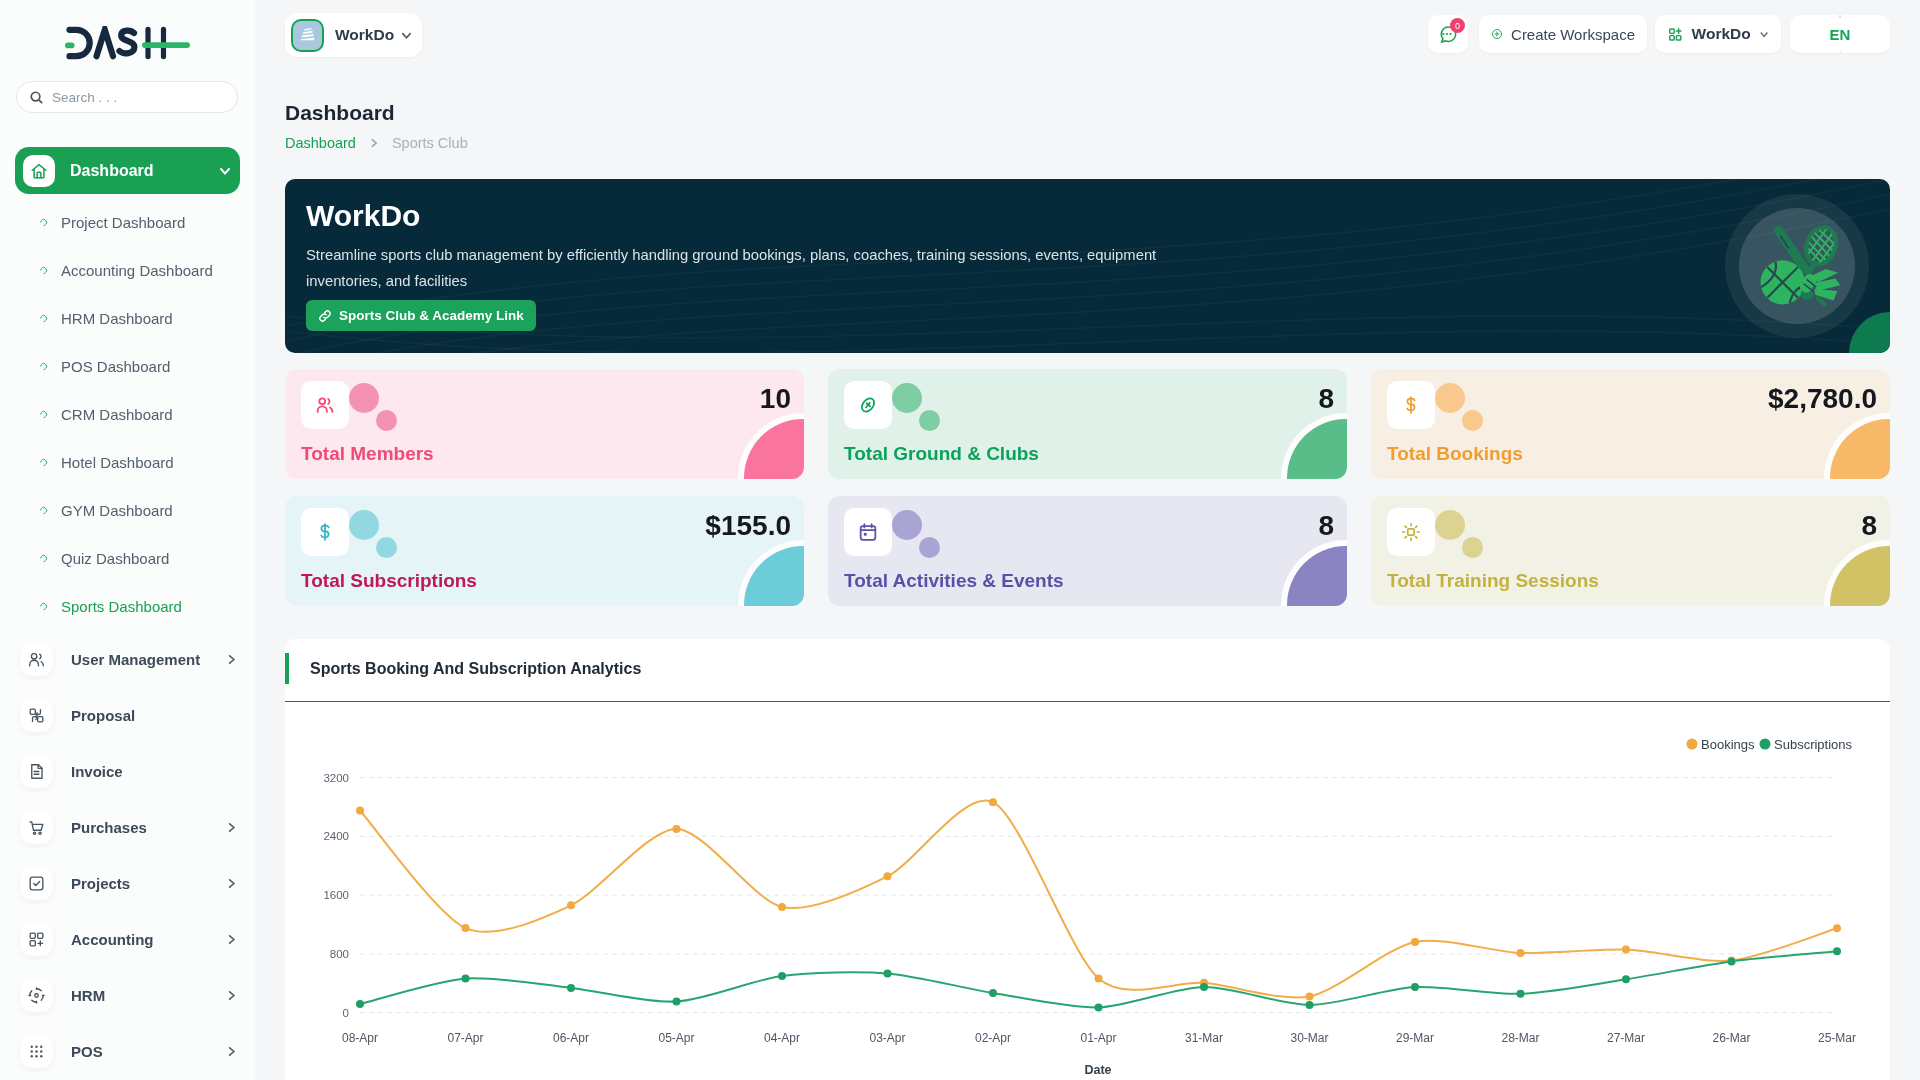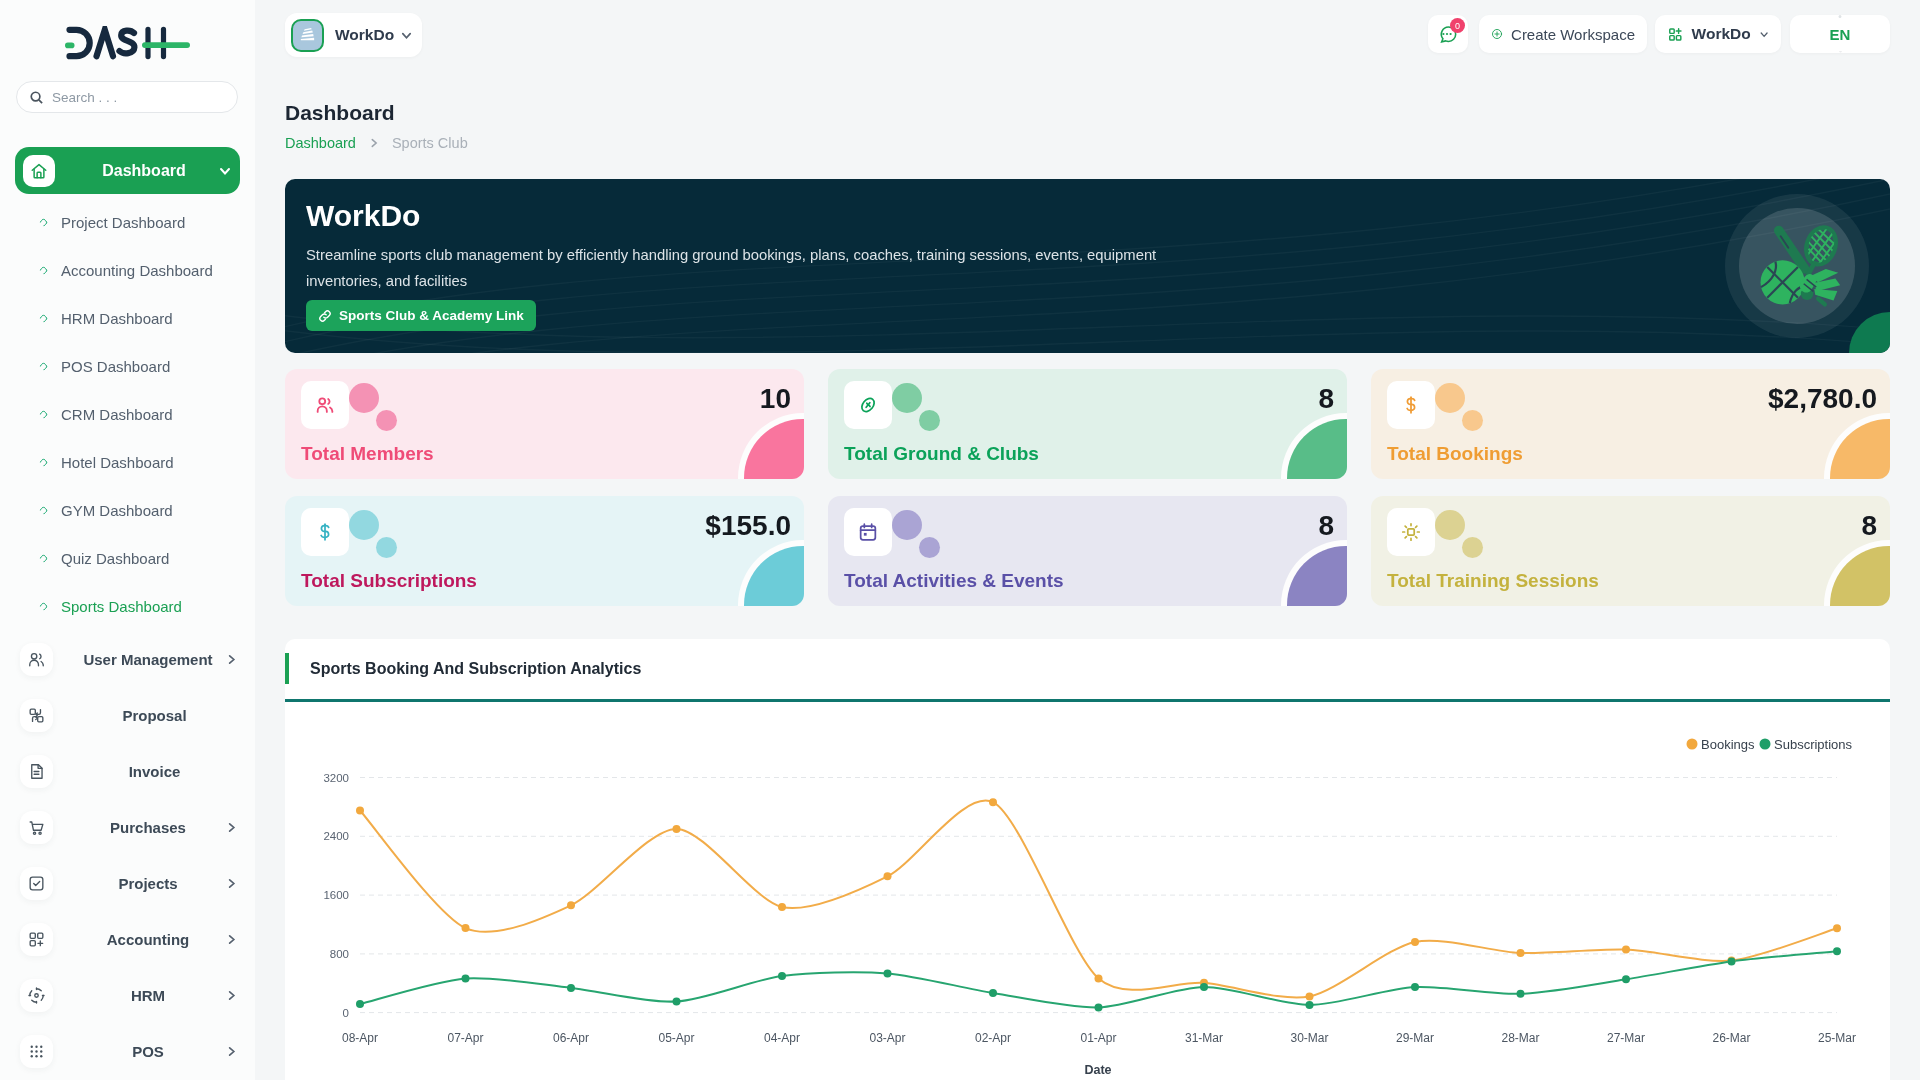--- a/index.html
+++ b/index.html
@@ -1,20 +1,20 @@
 <!DOCTYPE html>
 <html><head>
 <meta charset="utf-8">
 <title>Dashboard</title>
 <style>
 * { margin:0; padding:0; box-sizing:border-box; }
 html,body { width:1920px; height:1080px; overflow:hidden; }
 body { font-family:"Liberation Sans", sans-serif; background:#f4f6f7; color:#1c2633; }
 
-.sidebar { position:fixed; left:0; top:0; width:255px; height:1080px; background:#fbfcfc; z-index:5;text-align:center; }
+.sidebar { position:fixed; left:0; top:0; width:255px; height:1080px; background:#fbfcfc; z-index:5; }
 .logo { position:absolute; left:65px; top:26px; }
 .search { position:absolute; left:16px; top:81px; width:222px; height:32px; border:1px solid #e4e7ea; border-radius:16px; background:#fff; display:flex; align-items:center; padding:0 12px; color:#8e99a4; font-size:13.5px; gap:8px; }
 .pill { position:absolute; left:15px; top:147px; width:225px; height:47px; background:#1aa053; border-radius:14px; display:flex; align-items:center; padding:0 8px; }
 .pill .ibox { width:32px; height:32px; background:#fff; border-radius:10px; display:flex; align-items:center; justify-content:center; }
 .pill .txt { color:#fff; font-weight:bold; font-size:16px; margin-left:15px; flex:1; }
 .subnav { position:absolute; left:0; top:199px; width:255px; }
 .subitem { position:absolute; left:40px; display:flex; align-items:center; gap:14px; font-size:15px; color:#54606e; }
 .subitem .dot { width:7px; height:7px; border:1.6px solid #45b98c; border-bottom-color:transparent; border-radius:50%; transform:rotate(45deg); }
 .subitem.active { color:#1aa053; }
 .mitem { position:absolute; left:20px; width:218px; display:flex; align-items:center; }
@@ -47,21 +47,21 @@
 .stats { position:absolute; left:285px; top:369px; width:1605px; }
 .scard { position:absolute; width:519px; height:110px; border-radius:12px; overflow:hidden; }
 .scard .ibox { position:absolute; left:16px; top:12px; width:48px; height:48px; background:#fff; border-radius:10px; display:flex; align-items:center; justify-content:center; }
 .scard .c1 { position:absolute; left:64px; top:14px; width:30px; height:30px; border-radius:50%; }
 .scard .c2 { position:absolute; left:91px; top:41px; width:21px; height:21px; border-radius:50%; }
 .scard .num { position:absolute; right:13px; top:14px; font-size:28px; font-weight:bold; color:#15191f; }
 .scard .lbl { position:absolute; left:16px; top:74px; font-size:19px; font-weight:bold; }
 .scard .qc { position:absolute; right:-58px; bottom:-58px; width:118px; height:118px; border-radius:50%; box-shadow:0 0 0 6px #fdfdfd; }
 
 .chart { position:absolute; left:285px; top:639px; width:1605px; height:500px; background:#fff; border-radius:10px; }
-.chart .hdr { position:relative; height:63px; border-bottom:3px solid #0f766e; }
+.chart .hdr { position:relative; height:63px; border-bottom:1px solid #0f766e; }
 .chart .hdr .bar { position:absolute; left:0; top:14px; width:4px; height:31px; background:#1aa053; }
 .chart .hdr .t { position:absolute; left:25px; top:21px; font-size:16px; font-weight:bold; color:#212b36; }
 svg text { font-family:"Liberation Sans", sans-serif; }
 </style>
 </head>
 <body>
 
 <div class="sidebar">
   <svg class="logo" width="125" height="34" viewBox="0 0 125 34">
     <g fill="none" stroke="#16293e" stroke-width="6.2" stroke-linecap="round">

